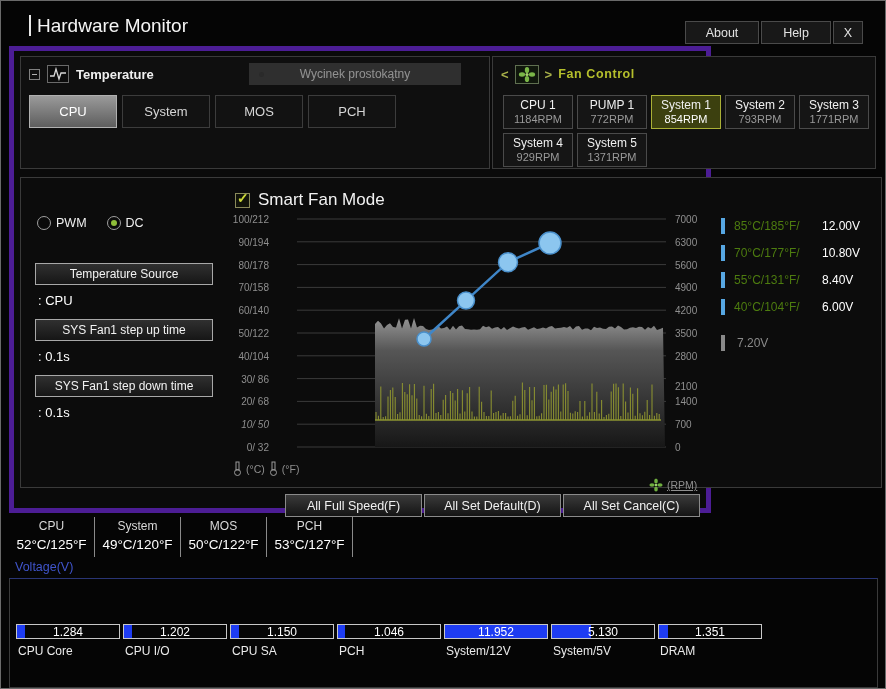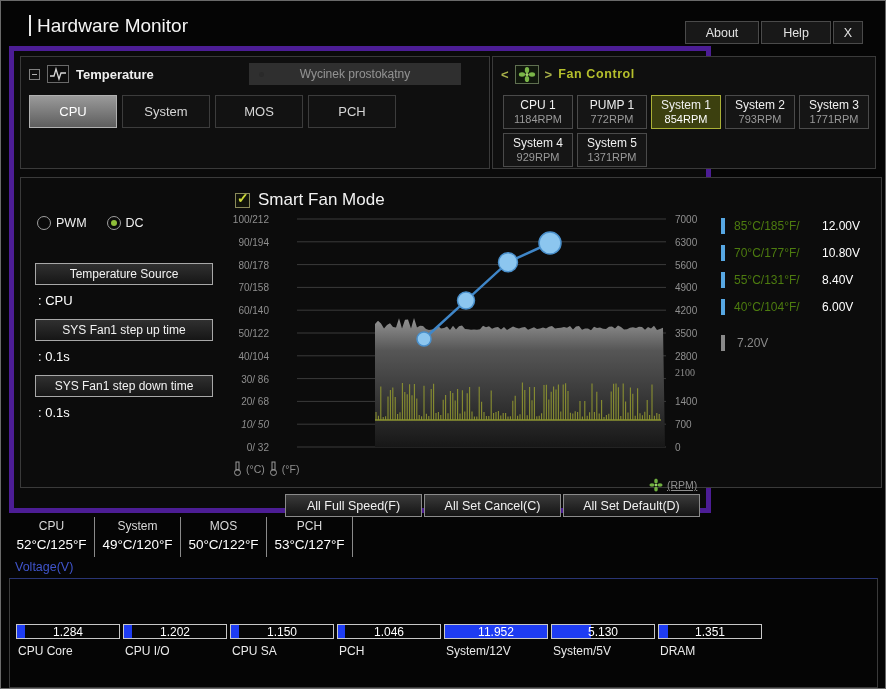--- a/index.html
+++ b/index.html
@@ -230,21 +230,21 @@
           <span style="top: 228px; text-align: right;">0/ 32</span>
         </div>
       <div id="right-axis" class="axis">
           <span style="top: 0px;">7000</span>
           <span style="top: 22.8px;">6300</span>
           <span style="top: 45.6px;">5600</span>
           <span style="top: 68.4px;">4900</span>
           <span style="top: 91.2px;">4200</span>
           <span style="top: 114px;">3500</span>
           <span style="top: 136.8px;">2800</span>
-          <span style="top: 153px; font-family: Liberation Serif, serif;">2100</span>
+          <span style="top: 167px;">2100</span>
           <span style="top: 182.4px;">1400</span>
           <span style="top: 205.2px;">700</span>
           <span style="top: 228px;">0</span>
         </div>
 
       <svg id="fan-chart" width="374" height="242" viewBox="0 0 374 242">
           <defs>
             <linearGradient id="histGrad" x1="0" y1="0" x2="0" y2="1">
   <stop offset="0" stop-color="#949494"></stop>
               <stop offset="0.25" stop-color="#565656"></stop>
@@ -321,22 +321,22 @@
         </div>
         <div class="lrow inactive" style="top:156px">
           <span class="lbar gray"></span>
           <span class="lvolt">7.20V</span>
         </div>
       </div>
     </div>
 
     <div class="action-row">
       <button class="action-btn">All Full Speed(F)</button>
+      <button class="action-btn">All Set Default(D)</button>
       <button class="action-btn">All Set Cancel(C)</button>
-      <button class="action-btn">All Set Default(D)</button>
     </div>
   </div>
 
   <div class="temps-row">
     <div class="tcell">
       <div class="tname">CPU</div>
       <div class="tval">52°C/125°F</div>
     </div>
     <div class="tcell">
       <div class="tname">System</div>

